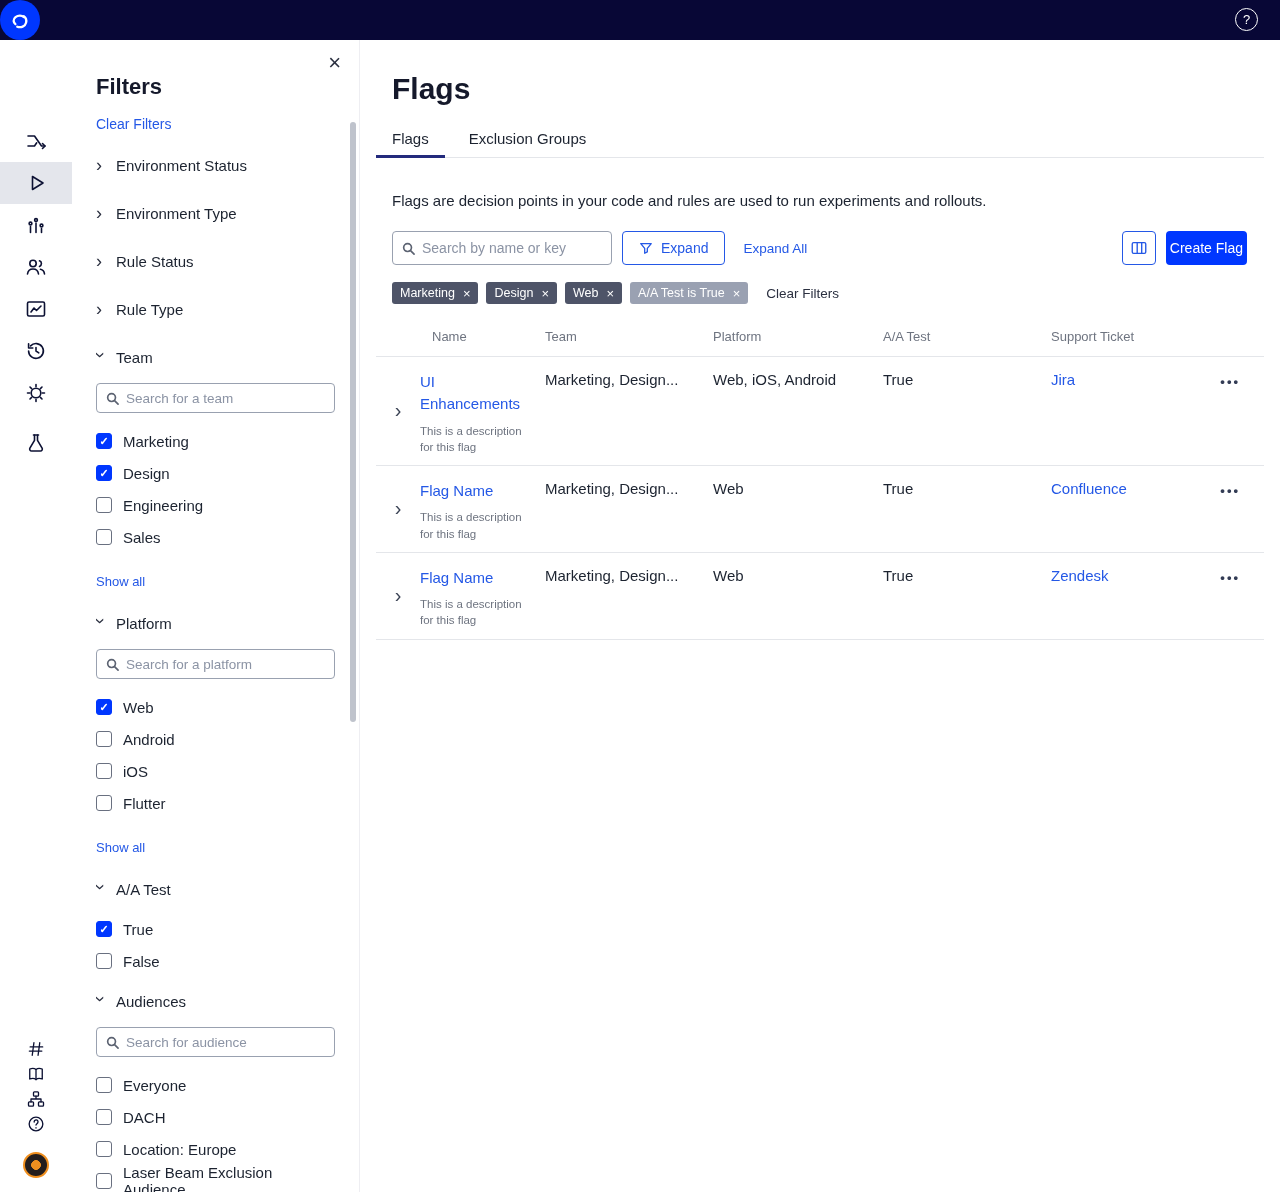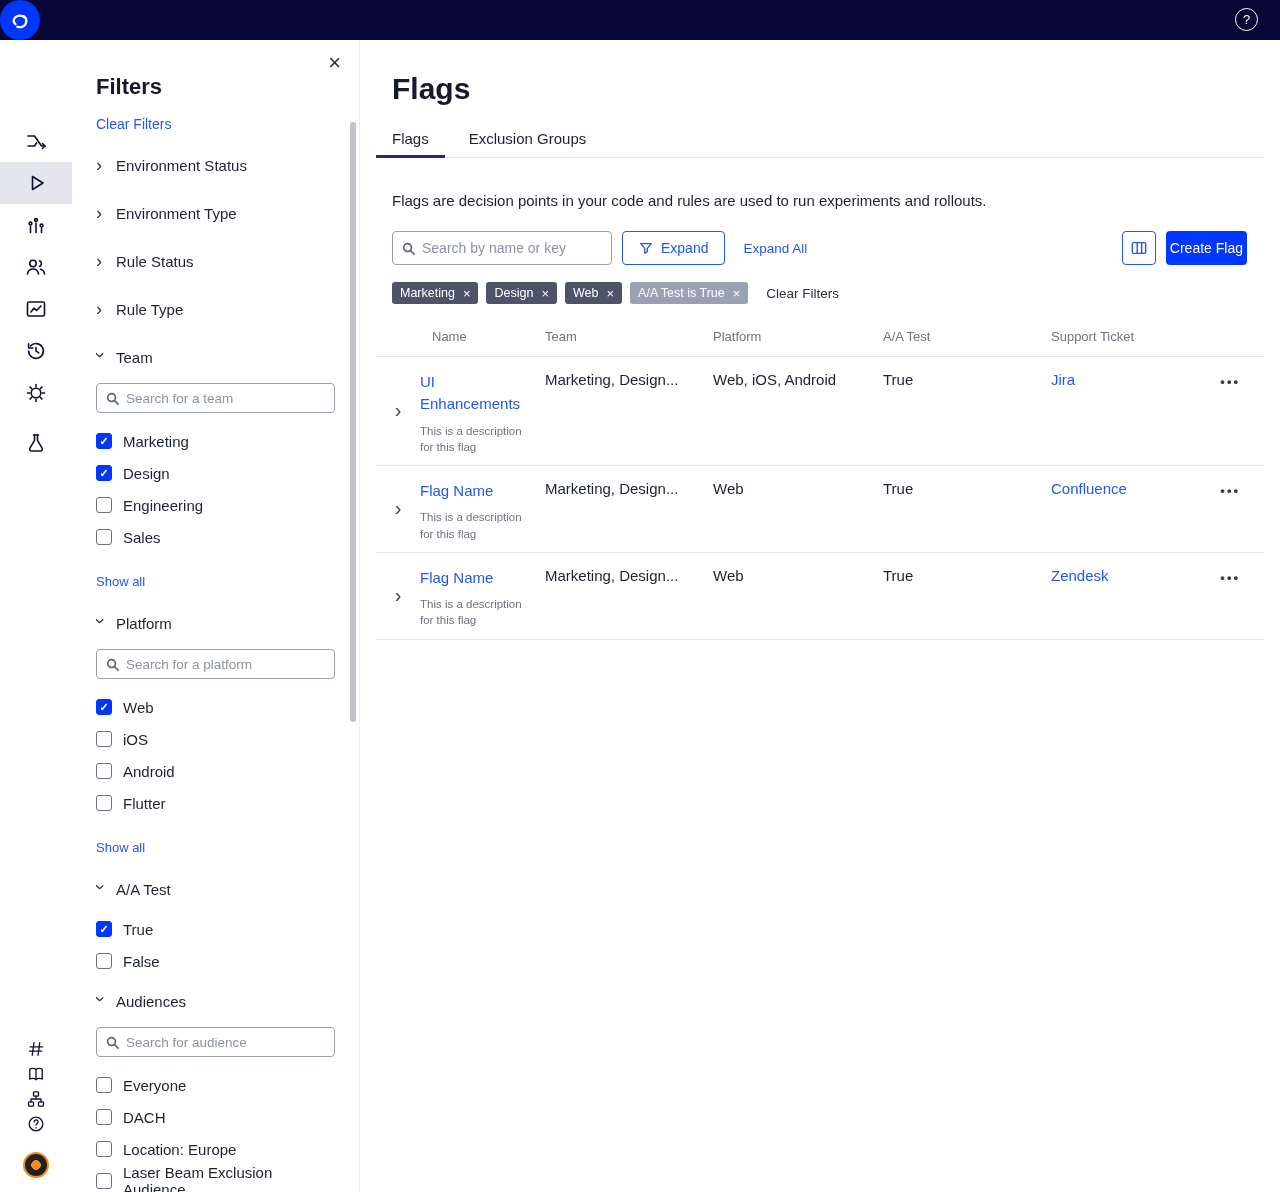--- a/index.html
+++ b/index.html
@@ -269,26 +269,26 @@
         <input placeholder="Search for a platform" style="">
       </div>
       <div id="mount-platform">
   <label class="check-item">
     <span class="checkbox checked"></span>
     <span class="check-label">Web</span>
   </label>
 
   <label class="check-item">
     <span class="checkbox"></span>
+    <span class="check-label">Android</span>
+  </label>
+
+  <label class="check-item">
+    <span class="checkbox"></span>
     <span class="check-label">iOS</span>
-  </label>
-
-  <label class="check-item">
-    <span class="checkbox"></span>
-    <span class="check-label">Android</span>
   </label>
 
   <label class="check-item">
     <span class="checkbox"></span>
     <span class="check-label">Flutter</span>
   </label>
 </div>
       <a class="link showall">Show all</a>
     </div>
 

